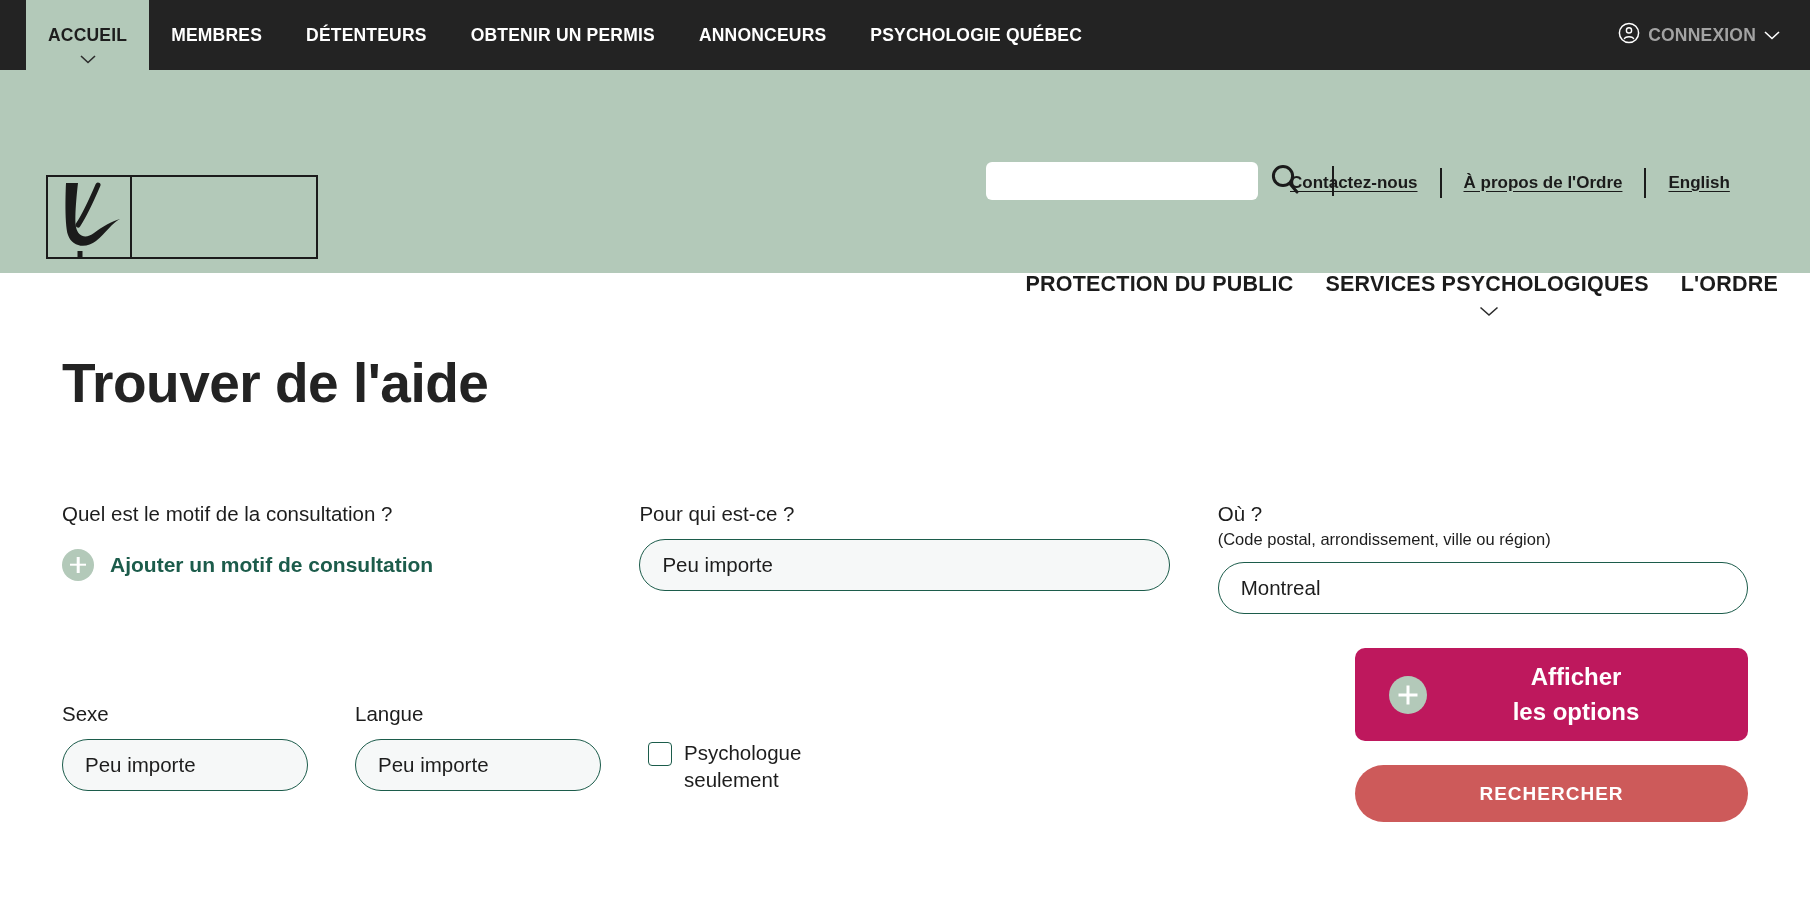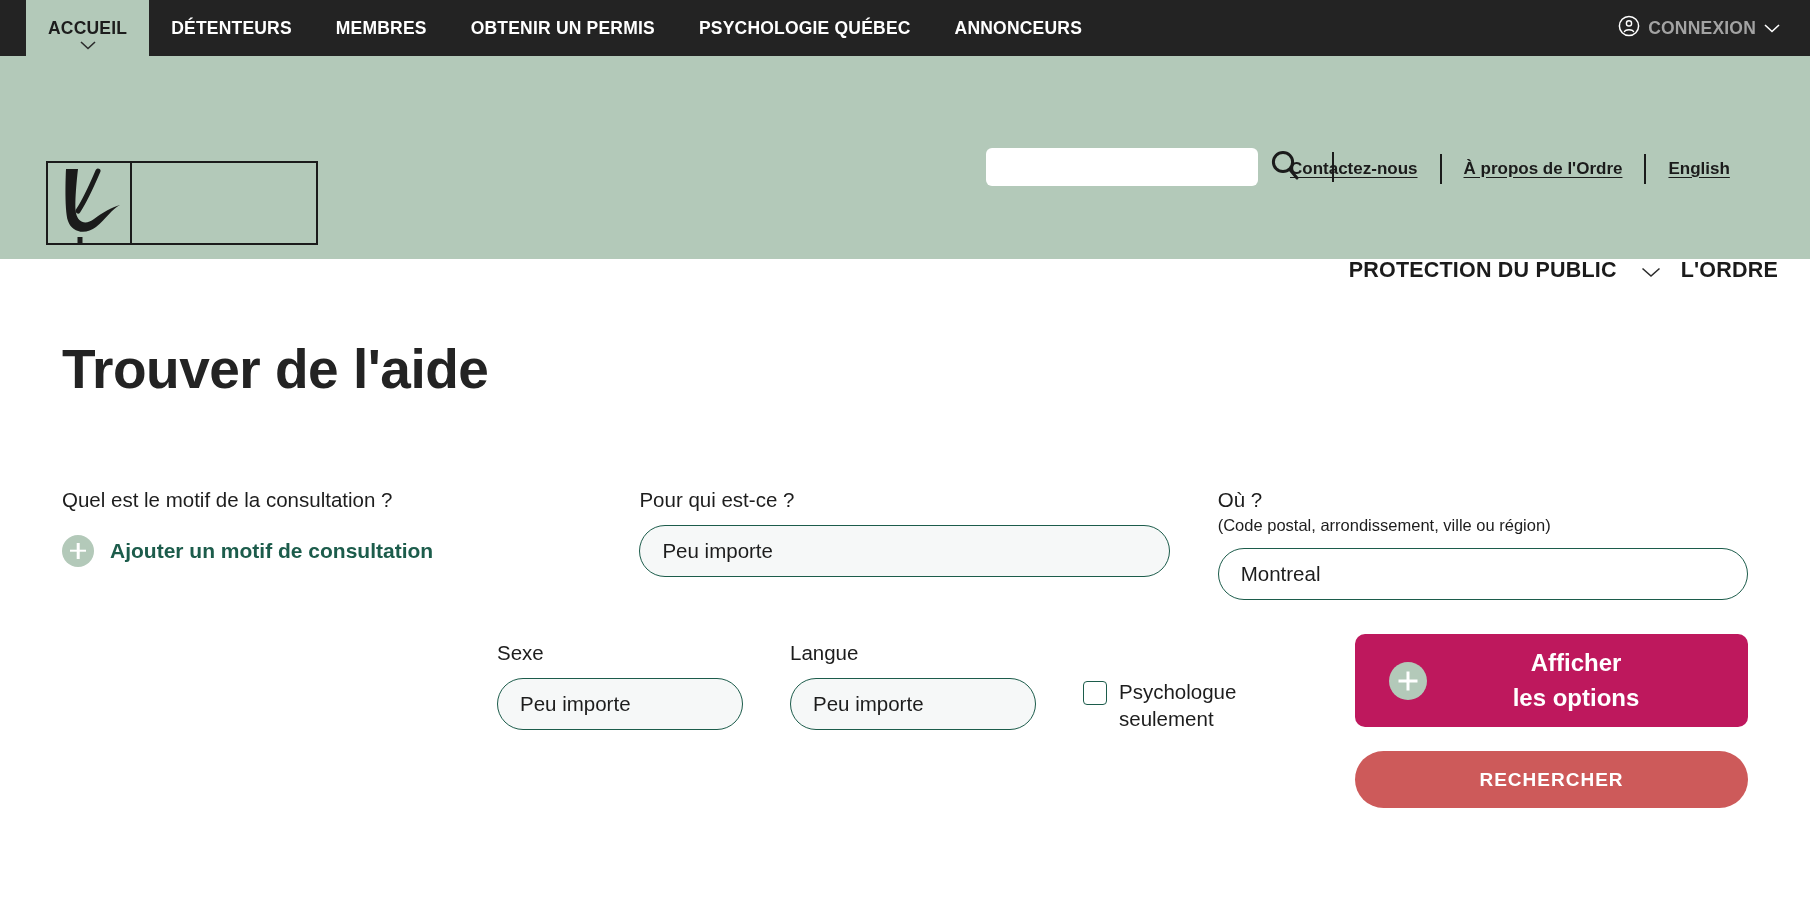--- a/index.html
+++ b/index.html
@@ -7,21 +7,21 @@
     margin: 0; padding: 0;
     width: 1810px; height: 902px;
     background: #ffffff;
     font-family: "Liberation Sans", sans-serif;
     overflow: hidden;
   }
 
   
   .topbar {
     position: relative;
-    height: 56px;
+    height: 70px;
     background: #232323;
     display: flex;
     align-items: stretch;
   }
   .topbar-nav { display: flex; align-items: stretch; }
   .topnav-item {
     display: flex;
     align-items: center;
     padding: 0 22px;
     color: #ffffff;
@@ -251,22 +251,21 @@
   .plus-circle::after  { width: 2.6px; height: 16px; transform: translate(-50%,-50%); }
   .add-motif-label {
     color: #1c5c4b;
     font-size: 21px;
     font-weight: bold;
   }
 
   .row2 {
     display: flex;
     align-items: flex-start;
-    margin-top: 40px;
-    justify-content: center;
+    margin-top: 87px;
   }
   .col-sexe   { width: 246px; margin-right: 47px; }
   .col-langue { width: 246px; margin-right: 47px; }
   .col-mandat { width: 400px; margin-right: 38px; }
 
   .checkbox-group {
     display: flex;
     align-items: flex-start;
     gap: 12px;
     width: 230px;
@@ -344,37 +343,37 @@
     <div class="topnav-item first active">
       <span>ACCUEIL</span>
       <span class="caret">
         <svg width="16" height="9" viewBox="0 0 16 9">
             <path d="M1 1 L8 7.5 L15 1" stroke="#2c2c2c" stroke-width="1.6" fill="none"></path>
           </svg>
       </span>
     </div>
 
     <div class="topnav-item">
+      <span>MEMBRES</span>
+    </div>
+
+    <div class="topnav-item">
       <span>DÉTENTEURS</span>
-    </div>
-
-    <div class="topnav-item">
-      <span>MEMBRES</span>
     </div>
 
     <div class="topnav-item">
       <span>OBTENIR UN PERMIS</span>
     </div>
 
     <div class="topnav-item">
+      <span>ANNONCEURS</span>
+    </div>
+
+    <div class="topnav-item">
       <span>PSYCHOLOGIE QUÉBEC</span>
-    </div>
-
-    <div class="topnav-item">
-      <span>ANNONCEURS</span>
     </div>
 
   </div>
 
   <div class="topbar-right">
     <span class="user-icon">
       <svg width="22" height="22" viewBox="0 0 22 22">
         <circle cx="11" cy="11" r="9.6" stroke="#ffffff" stroke-width="1.5" fill="none"></circle>
         <circle cx="11" cy="8.4" r="2.6" stroke="#ffffff" stroke-width="1.4" fill="none"></circle>
         <path d="M6.3 17.2 C7 13.9 15 13.9 15.7 17.2" stroke="#ffffff" stroke-width="1.4" fill="none"></path>
@@ -421,20 +420,21 @@
     <a class="util-link">À propos de l'Ordre</a>
     <div class="util-sep"></div>
     <a class="util-link">English</a>
   </div>
 
   <div class="mainnav">
     <div class="mainnav-item">
       <span>PROTECTION DU PUBLIC</span>
     </div>
     <div class="mainnav-item">
+      <span>SERVICES PSYCHOLOGIQUES</span>
       <span class="caret">
         <svg width="20" height="11" viewBox="0 0 20 11">
             <path d="M1.5 1.5 L10 9 L18.5 1.5" stroke="#2c2c2c" stroke-width="1.6" fill="none"></path>
           </svg>
       </span>
     </div>
     <div class="mainnav-item">
       <span>L'ORDRE</span>
     </div>
   </div>

